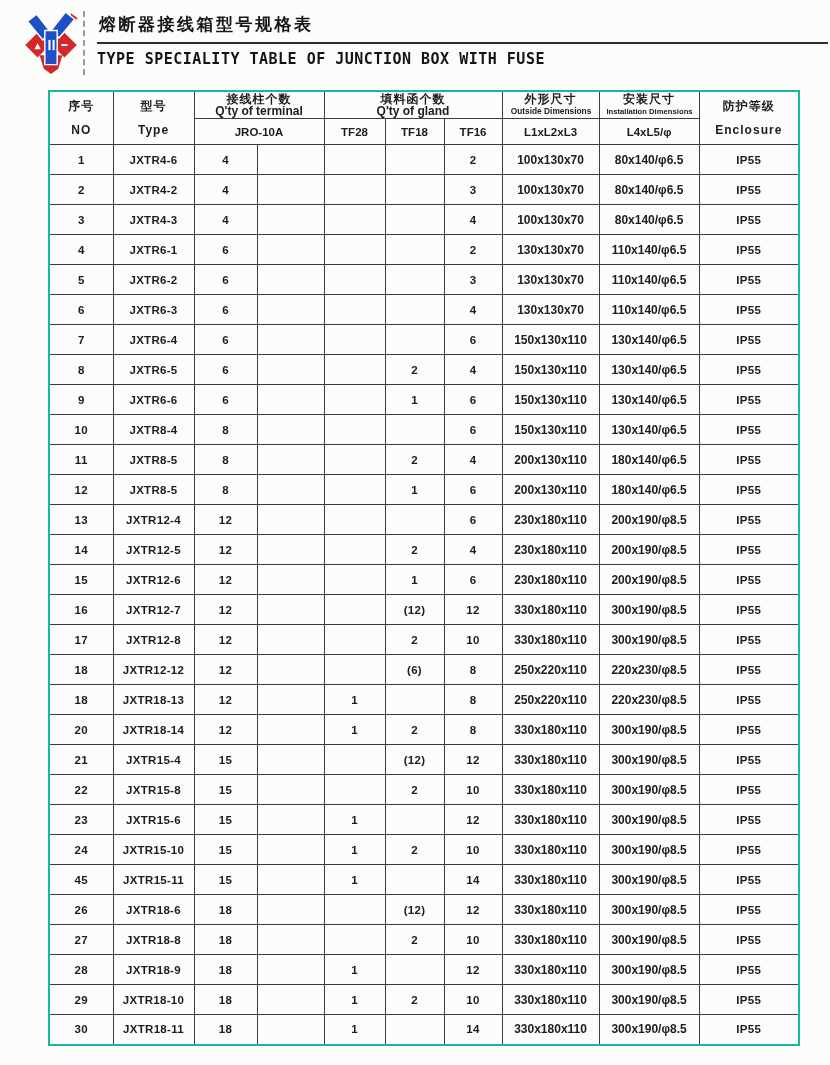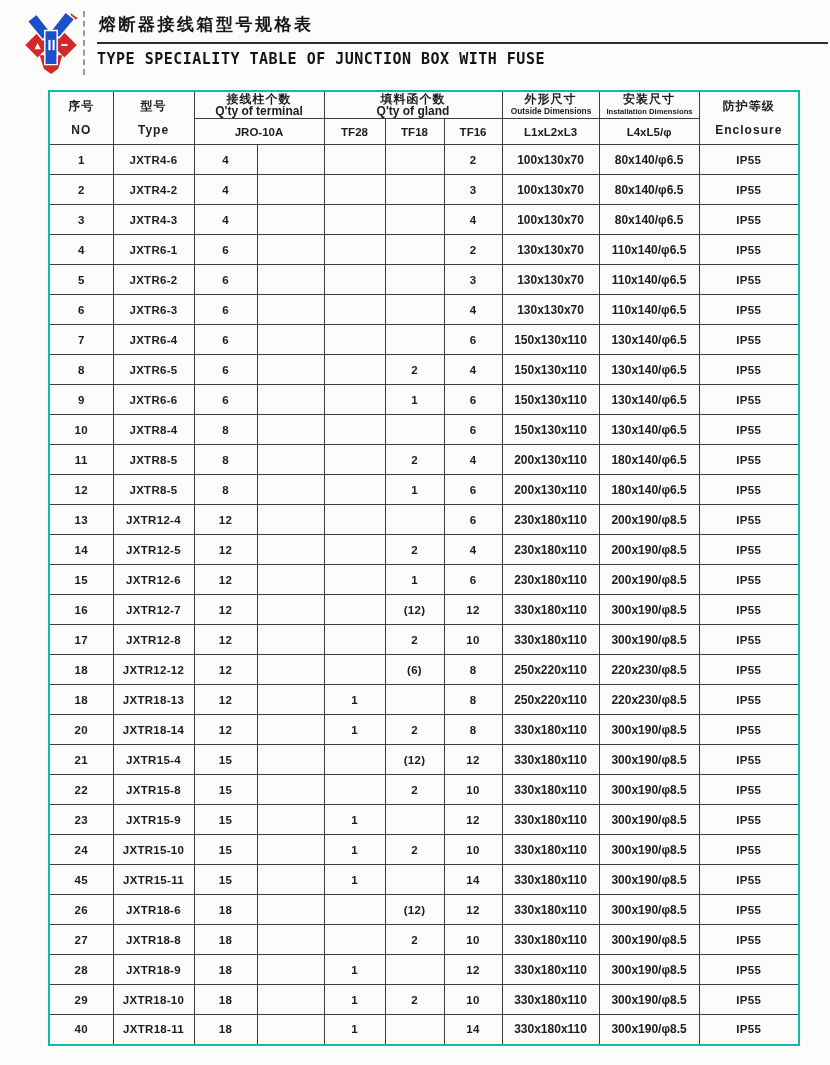--- a/index.html
+++ b/index.html
@@ -402,21 +402,21 @@
         <td class="c-3"></td>
         <td class="c-4"></td>
         <td class="c-5">2</td>
         <td class="c-6">10</td>
         <td class="c-7">330x180x110</td>
         <td class="c-8">300x190/φ8.5</td>
         <td class="c-9">IP55</td>
       </tr>
       <tr>
         <td class="c-0">23</td>
-        <td class="c-1">JXTR15-9</td>
+        <td class="c-1">JXTR15-6</td>
         <td class="c-2">15</td>
         <td class="c-3"></td>
         <td class="c-4">1</td>
         <td class="c-5"></td>
         <td class="c-6">12</td>
         <td class="c-7">330x180x110</td>
         <td class="c-8">300x190/φ8.5</td>
         <td class="c-9">IP55</td>
       </tr>
       <tr>
@@ -485,21 +485,21 @@
         <td class="c-2">18</td>
         <td class="c-3"></td>
         <td class="c-4">1</td>
         <td class="c-5">2</td>
         <td class="c-6">10</td>
         <td class="c-7">330x180x110</td>
         <td class="c-8">300x190/φ8.5</td>
         <td class="c-9">IP55</td>
       </tr>
       <tr>
-        <td class="c-0">40</td>
+        <td class="c-0">30</td>
         <td class="c-1">JXTR18-11</td>
         <td class="c-2">18</td>
         <td class="c-3"></td>
         <td class="c-4">1</td>
         <td class="c-5"></td>
         <td class="c-6">14</td>
         <td class="c-7">330x180x110</td>
         <td class="c-8">300x190/φ8.5</td>
         <td class="c-9">IP55</td>
       </tr>

